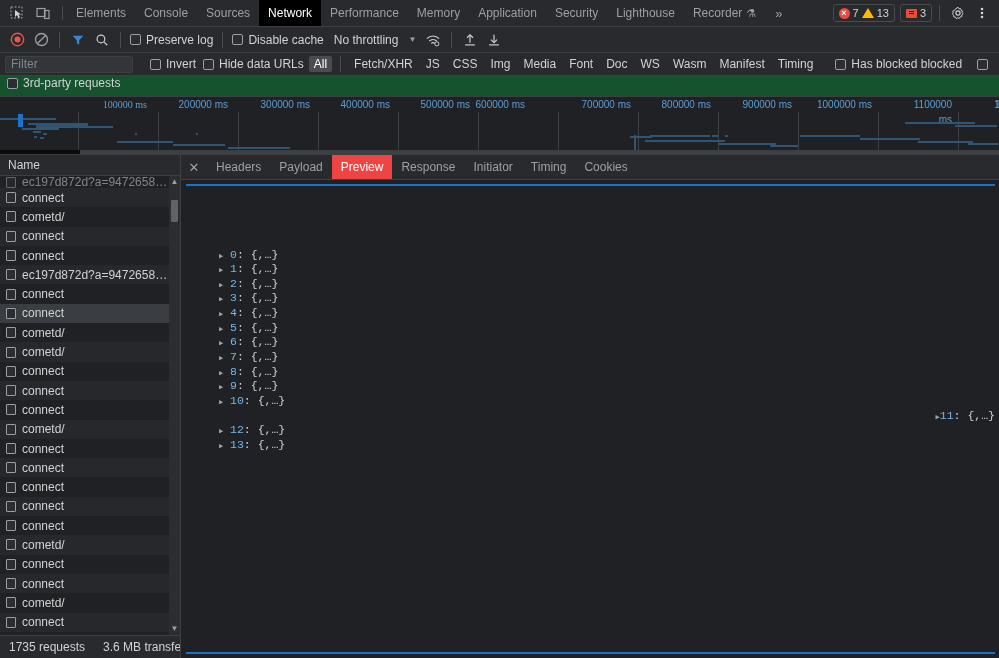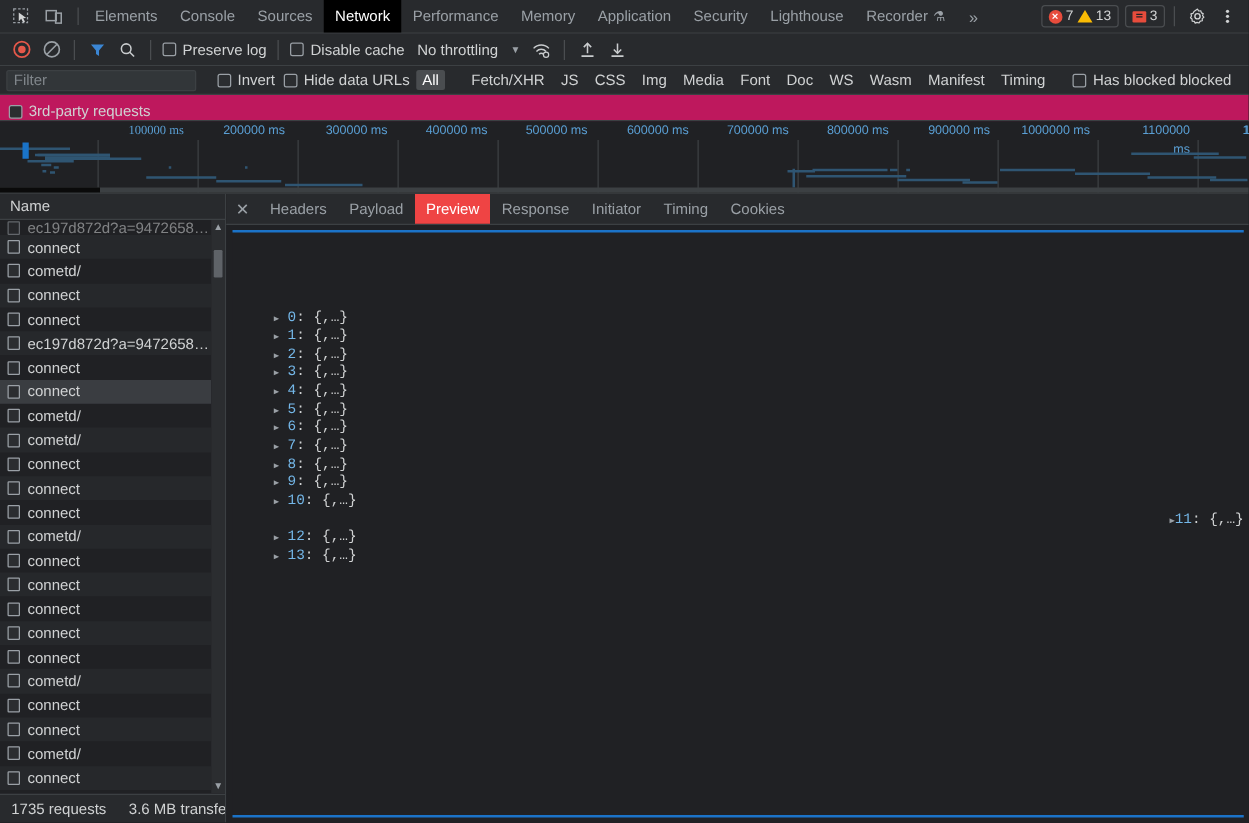--- a/index.html
+++ b/index.html
@@ -65,31 +65,31 @@
   .throttle { display: flex; align-items: center; gap: 0px; cursor: pointer; color: #d0d2d3;
     font-size: 12px; padding-left: 6px; }
   .caret { margin-left: 10px; font-size: 8px; color: #9aa0a6; }
 
   
   .filterbar {
     height: 23px; background: #282a2d; display: flex; align-items: center;
     border-bottom: 1px solid #3c4043; padding: 0 5px; gap: 3px; flex: 0 0 23px;
   }
   .filterinput {
-    width: 152px; height: 17px; background: #323639; border: 1px solid #3c4043;
+    width: 128px; height: 17px; background: #323639; border: 1px solid #3c4043;
     border-radius: 2px; color: #9aa0a6; font-size: 12px; padding: 0 5px;
     font-family: "Liberation Sans", sans-serif; outline: none;
   }
   .filterinput::placeholder { color: #80868b; }
   .ftype { padding: 1px 5px; color: #d0d2d3; font-size: 12px; cursor: pointer; border-radius: 2px; white-space: nowrap; }
   .ftype.sel { background: #4a4d50; color: #fff; }
 
   
   .thirdparty {
-    height: 21px; background: #be185d; display: flex; align-items: flex-end;
+    height: 21px; background: #14532d; display: flex; align-items: flex-start;
     padding: 0 5px; border-bottom: 1px solid #3c4043; flex: 0 0 21px;
   }
 
   
   .overview { flex: 0 0 58px; height: 58px; position: relative; background: #202124;
     border-bottom: 1px solid #3c4043; }
   .ovruler { position: absolute; top: 0; left: 0; right: 0; height: 15px; }
   .ovtick { position: absolute; top: 0; font-size: 10px; color: #5a9fd4; height: 15px;
     line-height: 15px; padding-right: 4px; text-align: right; transform: translateX(-100%); }
   .ovgrid { position: absolute; top: 15px; bottom: 0; width: 1px; background: #3c4043; }
@@ -337,21 +337,21 @@
     </label>
   </div>
 
   <div class="overview">
     <div class="ovruler">
       <div class="ovtick" style="left:151px;font-family:Liberation Serif, serif;">100000 ms</div>
       <div class="ovtick" style="left:232px;">200000 ms</div>
       <div class="ovtick" style="left:314px;">300000 ms</div>
       <div class="ovtick" style="left:394px;">400000 ms</div>
       <div class="ovtick" style="left:474px;">500000 ms</div>
-      <div class="ovtick" style="left:555px;">600000 ms</div>
+      <div class="ovtick" style="left:529px;">600000 ms</div>
       <div class="ovtick" style="left:635px;">700000 ms</div>
       <div class="ovtick" style="left:715px;">800000 ms</div>
       <div class="ovtick" style="left:796px;">900000 ms</div>
       <div class="ovtick" style="left:876px;">1000000 ms</div>
       <div class="ovtick" style="left:956px;">1100000 ms</div>
       <div class="ovtick" style="left:1037px;">1200000 ms</div>
       <div class="ovtick" style="left:1010px;">13</div>
     </div>
     <div class="ovgrid" style="left:78px;"></div>
     <div class="ovgrid" style="left:158px;"></div>

